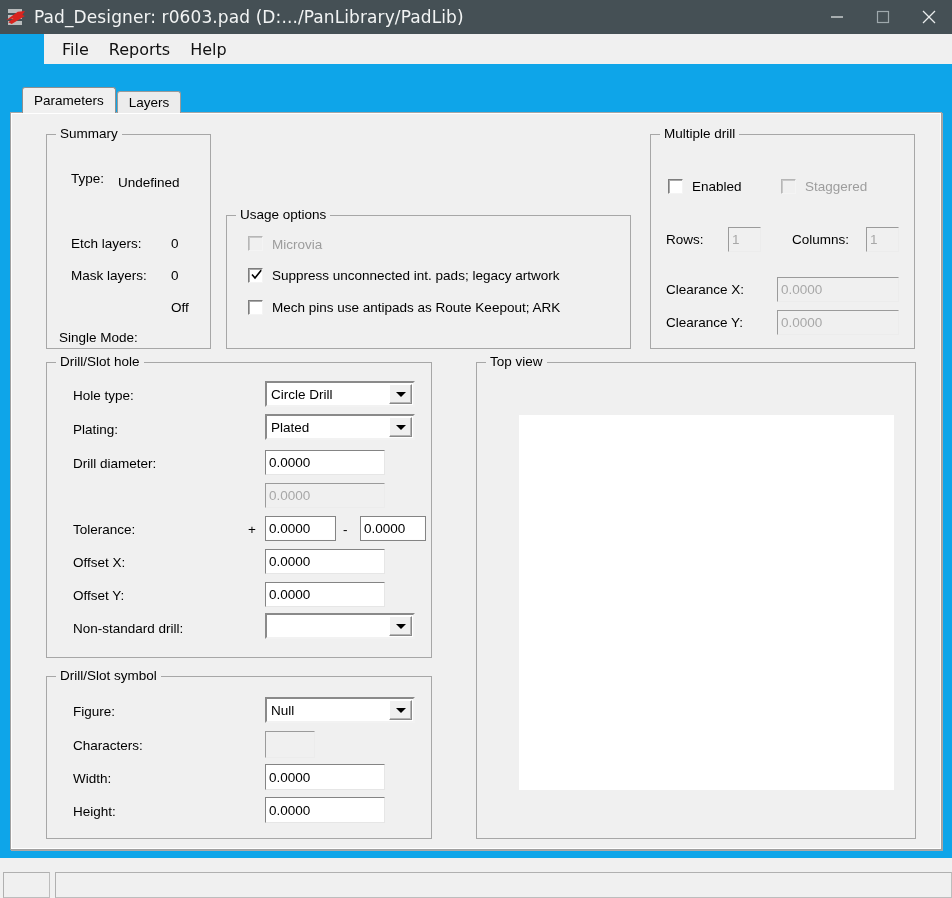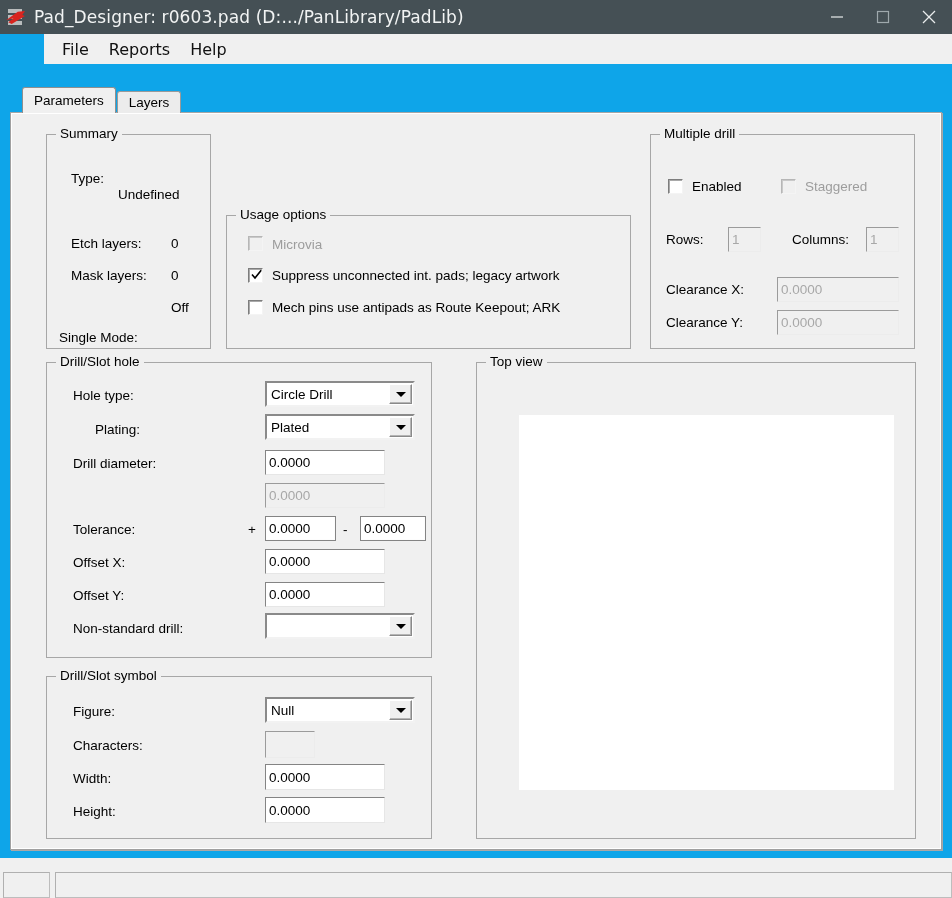--- a/index.html
+++ b/index.html
@@ -350,21 +350,21 @@
     <div class="tab active">Parameters</div>
     <div class="tab inactive">Layers</div>
   </div>
 
   <div class="tabpanel">
     <div class="tabpanel-inner"></div>
 
     <div class="group" style="left:35px; top:21px; width:165px; height:215px;">
       <span class="legend">Summary</span>
       <span class="lbl" style="left:24px; top:36px;">Type:</span>
-      <span class="lbl" style="left:71px; top:52px;text-align:right;">Undefined</span>
+      <span class="lbl" style="left:71px; top:40px;text-align:right;">Undefined</span>
 
       <span class="lbl" style="left:24px; top:101px;">Etch layers:</span>
       <span class="lbl" style="left:124px; top:101px;">0</span>
 
       <span class="lbl" style="left:24px; top:133px;">Mask layers:</span>
       <span class="lbl" style="left:124px; top:133px;">0</span>
 
       <span class="lbl" style="left:12px; top:165px;margin-top:30px;">Single Mode:</span>
       <span class="lbl" style="left:124px; top:165px;">Off</span>
     </div>
@@ -421,21 +421,21 @@
       <span class="legend">Drill/Slot hole</span>
 
       <span class="lbl" style="left:26px; top:25px;">Hole type:</span>
       <div class="combo" style="left:218px; top:18px; width:150px; height:26px;">
         <div class="cval">Circle Drill</div>
         <div class="carrow">
             <i></i>
           </div>
       </div>
 
-      <span class="lbl" style="left:26px; top:59px;margin-left:22px;">Plating:</span>
+      <span class="lbl" style="left:26px; top:59px;">Plating:</span>
       <div class="combo" style="left:218px; top:51px; width:150px; height:26px;">
         <div class="cval">Plated</div>
         <div class="carrow">
             <i></i>
           </div>
       </div>
 
       <span class="lbl" style="left:26px; top:93px;">Drill diameter:</span>
       <div class="field" style="left:218px; top:87px; width:120px; height:25px;">
         <span>0.0000</span>

